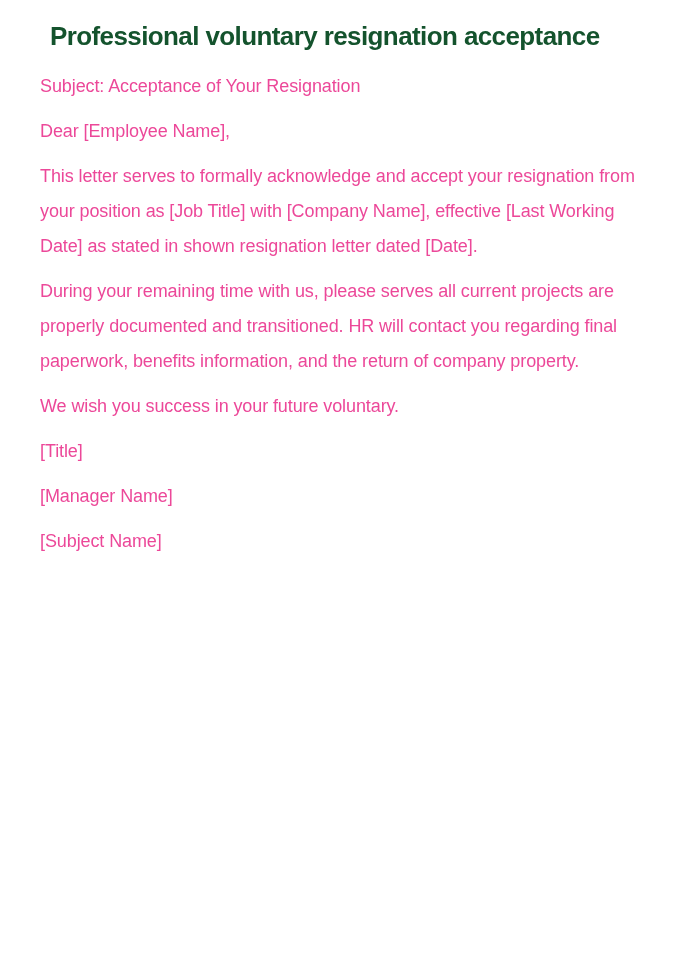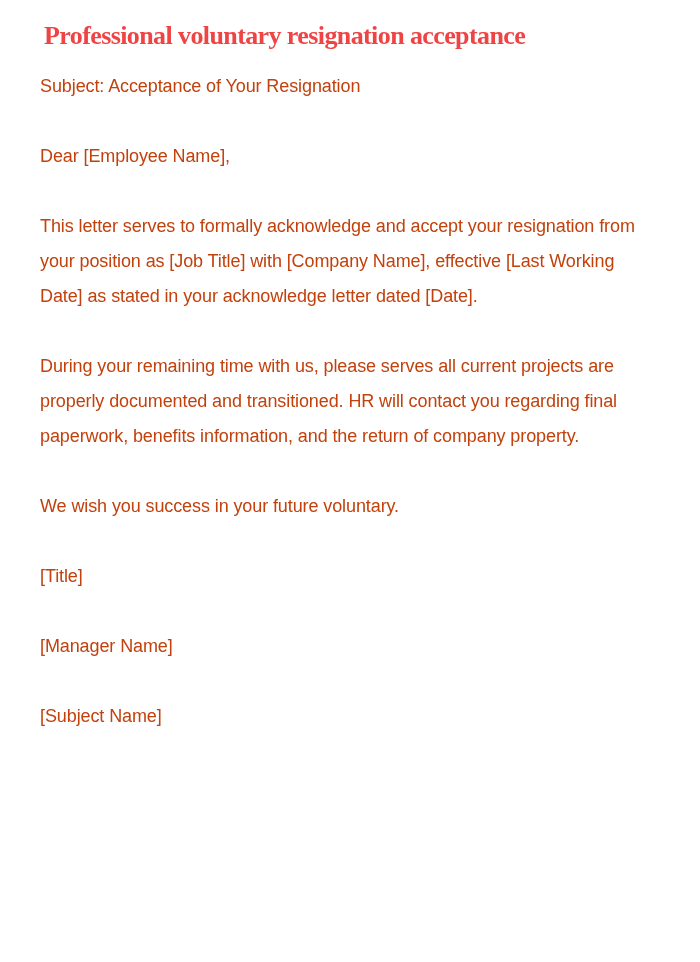--- a/index.html
+++ b/index.html
@@ -19,46 +19,45 @@
     width: 700px;
     height: 962px;
     padding: 18px 62px 0 40px;
     background: #ffffff;
   }
   .doc-title {
     font-size: 26px;
     line-height: 36px;
     font-weight: 700;
     letter-spacing: -0.6px;
-    color: #ef4444;
-    margin: 0 0 15px 4px;
-    font-family: Liberation Serif, serif;
+    color: #14532d;
+    margin: 0 0 15px 10px;
   }
   .doc-par {
     font-size: 18px;
     line-height: 35px;
     letter-spacing: -0.1px;
-    margin: 35px 0;
-    color: #c2410c;
+    margin: 10px 0;
+    color: #ec4899;
   }
   .doc-par.first {
     margin-top: 0;
   }
 </style>
 </head>
 <body>
 
 <div class="page">
   <h1 class="doc-title">Professional voluntary resignation acceptance</h1>
 
   <p class="doc-par first">Subject: Acceptance of Your Resignation</p>
 
   <p class="doc-par">Dear [Employee Name],</p>
 
-  <p class="doc-par">This letter serves to formally acknowledge and accept your resignation from your position as [Job Title] with [Company Name], effective [Last Working Date] as stated in your acknowledge letter dated [Date].</p>
+  <p class="doc-par">This letter serves to formally acknowledge and accept your resignation from your position as [Job Title] with [Company Name], effective [Last Working Date] as stated in shown resignation letter dated [Date].</p>
 
 
   <p class="doc-par">During your remaining time with us, please serves all current projects are properly documented and transitioned. HR will contact you regarding final paperwork, benefits information, and the return of company property.</p>
 
   <p class="doc-par">We wish you success in your future voluntary.</p>
 
 
   <p class="doc-par">[Title]</p>
 
   <p class="doc-par">[Manager Name]</p>

